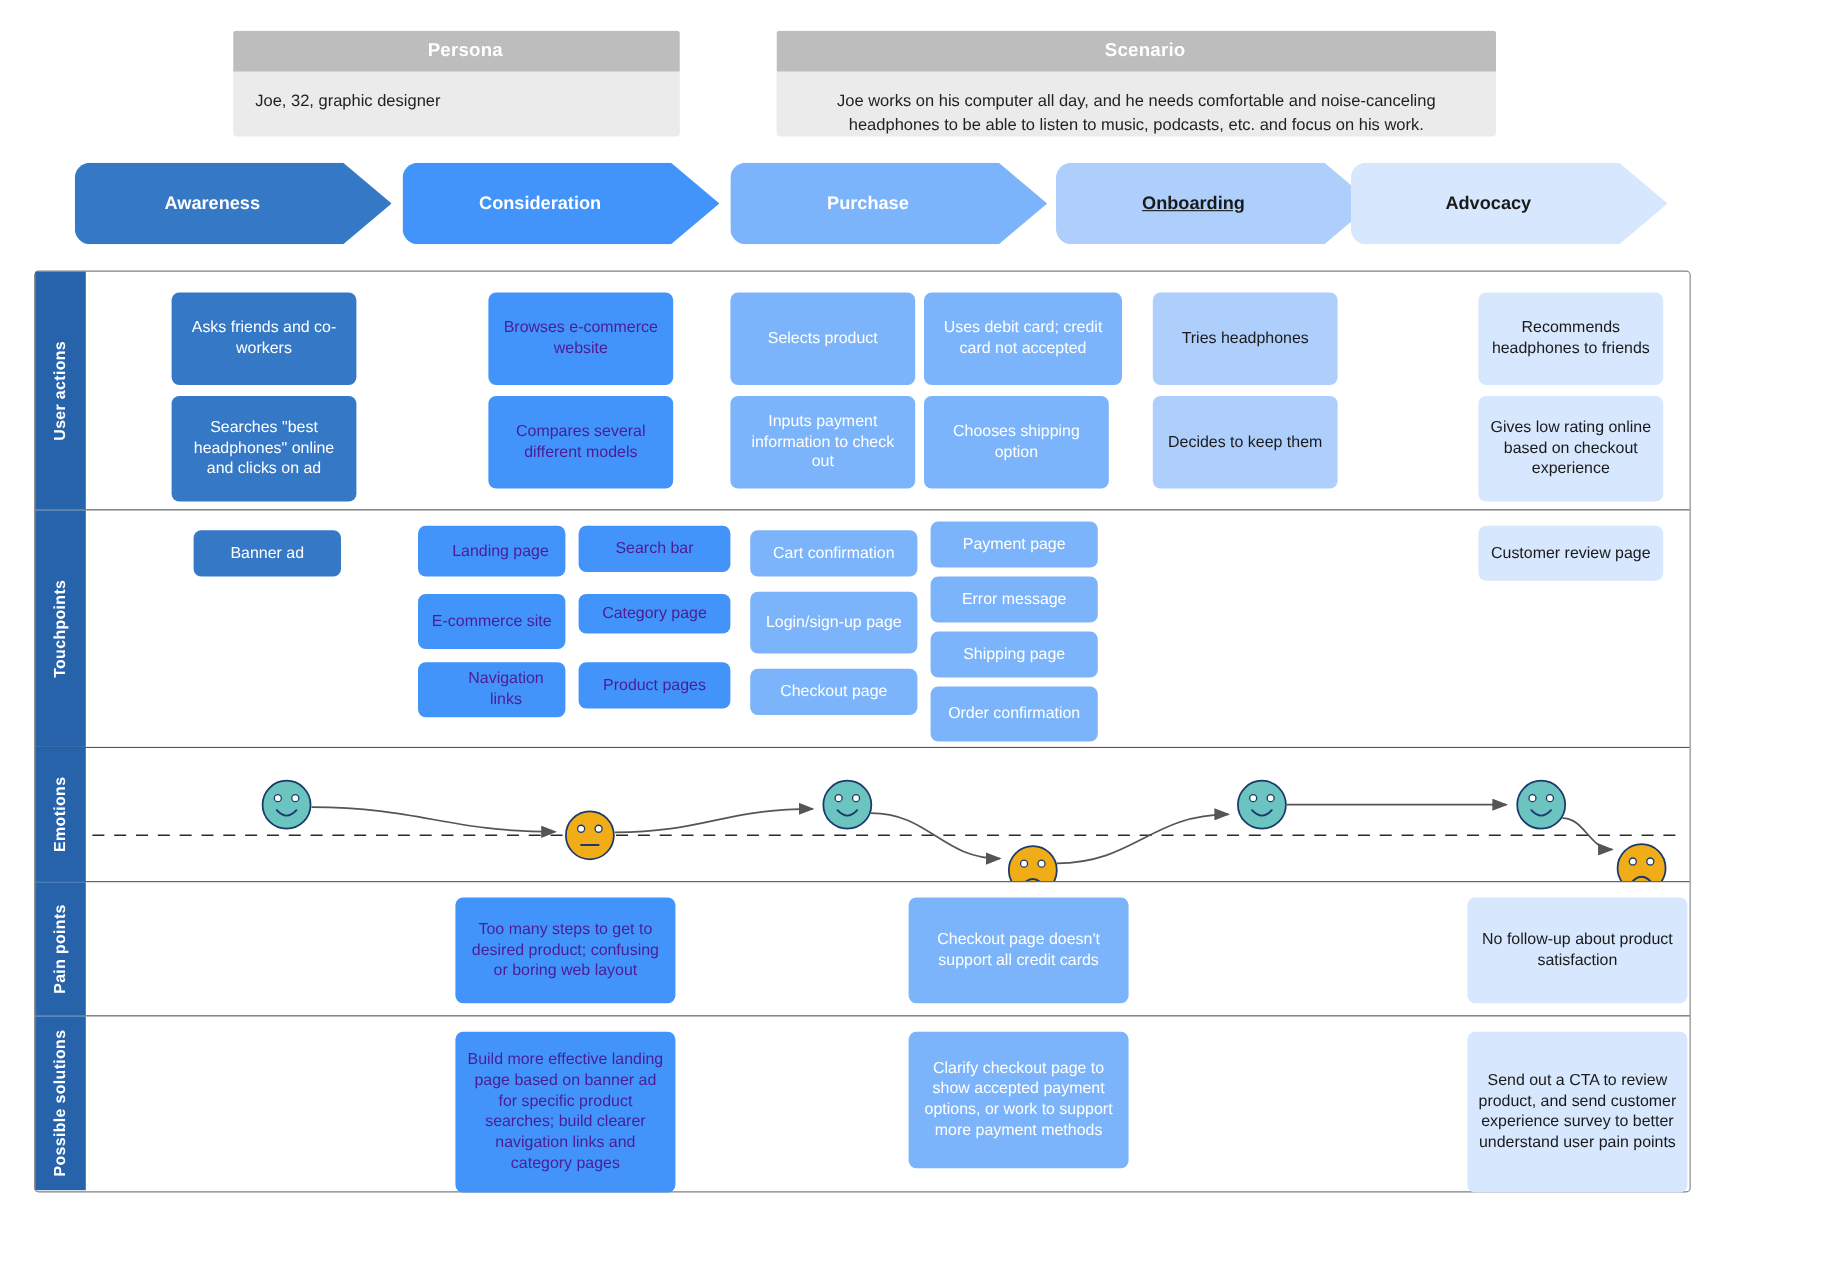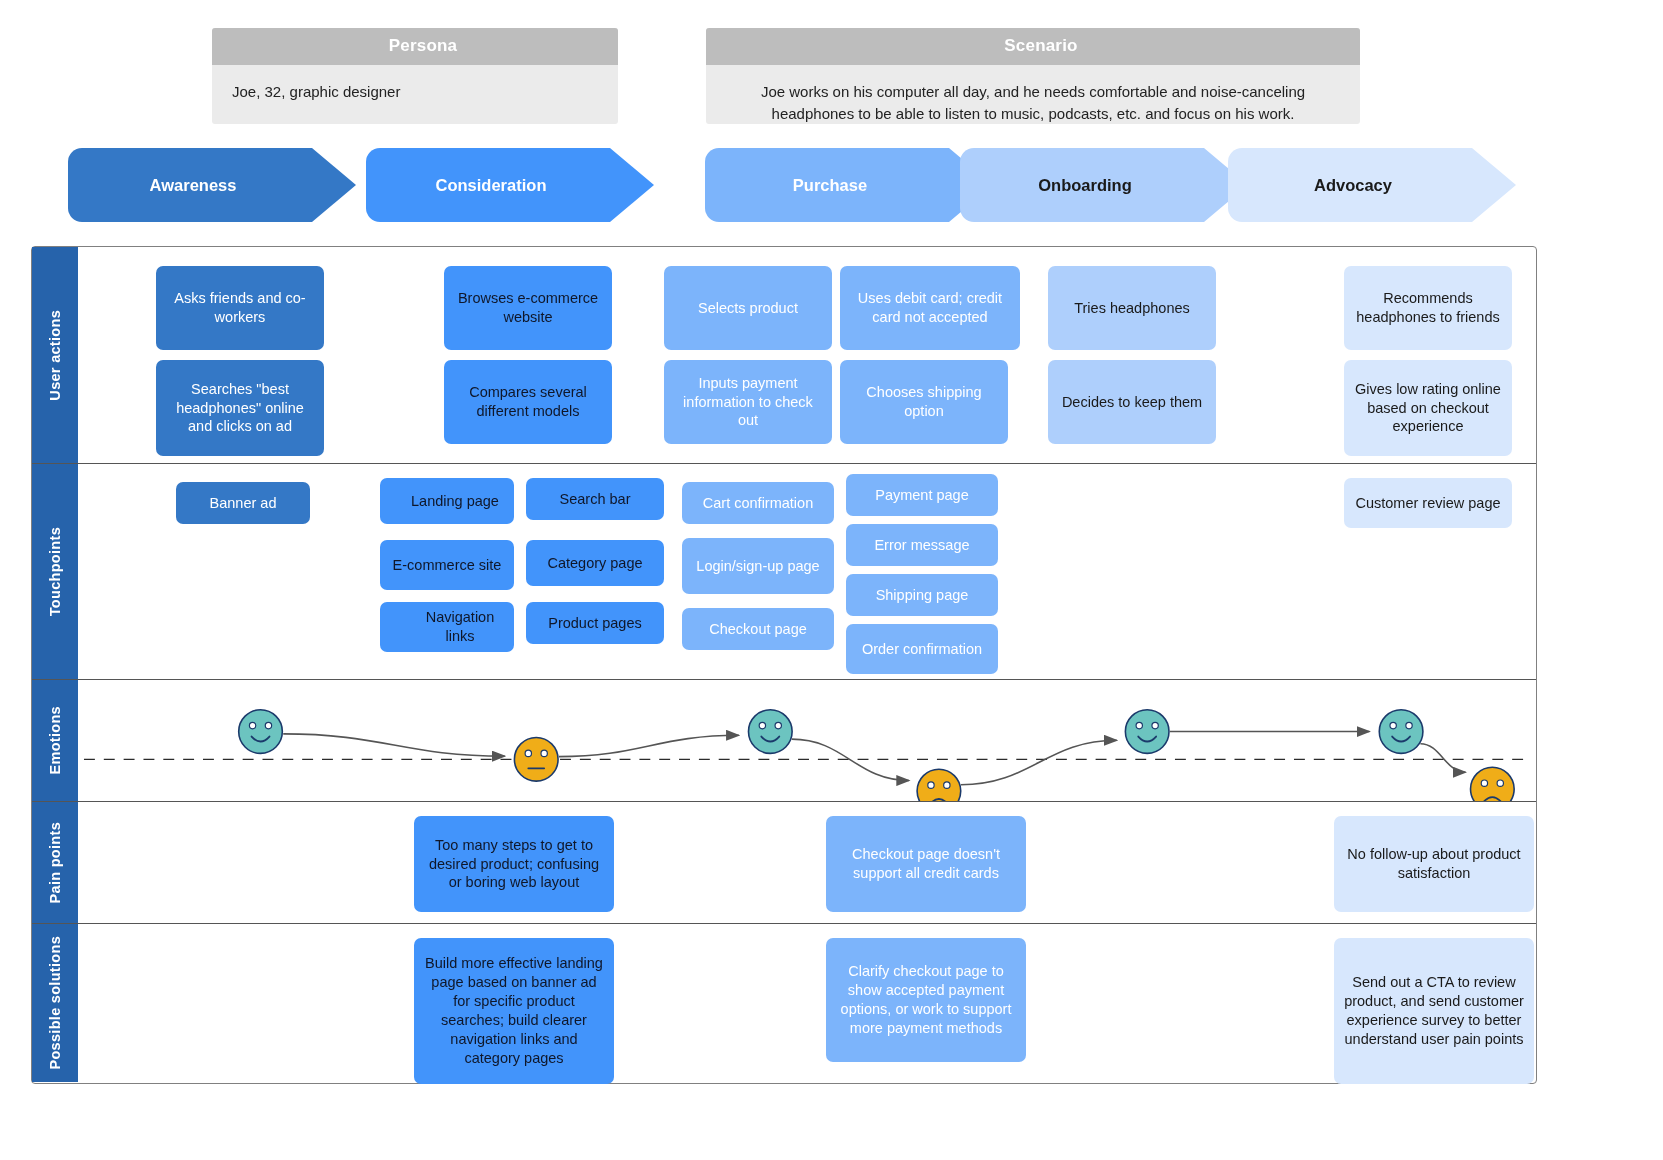--- a/index.html
+++ b/index.html
@@ -121,21 +121,21 @@
     display: flex;
     align-items: center;
     justify-content: center;
     text-align: center;
     box-sizing: border-box;
     font-size: 14.5px;
     line-height: 1.3;
     padding: 4px 8px;
   }
   .c1 { background: #3478c6; color: #ffffff; }
-  .c2 { background: #4294fb; color: #0f172a; }
+  .c2 { background: #4294fb; color: #4c1d95; }
   .c3 { background: #7cb4fb; color: #ffffff; }
   .c4 { background: #aecffc; color: #1a1a1a; }
   .c5 { background: #d7e7fd; color: #1a1a1a; }
 
   
   #emotion-canvas { position: absolute; left: 0; top: 0; width: 100%; height: 100%; }
 </style>
 </head>
 <body>
 
@@ -157,28 +157,28 @@
      </svg>
      <span>Awareness</span>
     </div>
     <div class="chev dark" style="left: 366px; width: 288px;">
       <svg width="288" height="74">
        <path d="M 14,0 L 244,0 L 288,37 L 244,74 L 14,74
              A 14,14 0 0 1 0,60 L 0,14 A 14,14 0 0 1 14,0 Z" fill="#4294fb"></path>
      </svg>
      <span>Consideration</span>
     </div>
-    <div class="chev dark" style="left: 664px; width: 288px; margin-left: 41px;">
+    <div class="chev dark" style="left: 664px; width: 288px;">
       <svg width="288" height="74">
        <path d="M 14,0 L 244,0 L 288,37 L 244,74 L 14,74
              A 14,14 0 0 1 0,60 L 0,14 A 14,14 0 0 1 14,0 Z" fill="#7cb4fb"></path>
      </svg>
      <span>Purchase</span>
     </div>
-    <div class="chev light" style="left: 960px; width: 288px;">
+    <div class="chev light" style="left: 960px; width: 288px; text-decoration: underline;">
       <svg width="288" height="74">
        <path d="M 14,0 L 244,0 L 288,37 L 244,74 L 14,74
              A 14,14 0 0 1 0,60 L 0,14 A 14,14 0 0 1 14,0 Z" fill="#aecffc"></path>
      </svg>
      <span>Onboarding</span>
     </div>
     <div class="chev light" style="left: 1228px; width: 288px;">
       <svg width="288" height="74">
        <path d="M 14,0 L 244,0 L 288,37 L 244,74 L 14,74
              A 14,14 0 0 1 0,60 L 0,14 A 14,14 0 0 1 14,0 Z" fill="#d7e7fd"></path>
@@ -210,21 +210,21 @@
     <div class="row" style="top: 216px; height: 216px;">
       <div class="row-label">
         <span>Touchpoints</span>
       </div>
       <div class="row-body">
         <div class="note c1" style="left: 98px; top: 18px; width: 134px; height: 42px;">Banner ad</div>
         <div class="note c2" style="left: 302px; top: 14px; width: 134px; height: 46px; padding-left: 24px;">Landing page</div>
         <div class="note c2" style="left: 302px; top: 76px; width: 134px; height: 50px;">E-commerce site</div>
         <div class="note c2" style="left: 302px; top: 138px; width: 134px; height: 50px; padding-left: 34px;">Navigation links</div>
         <div class="note c2" style="left: 448px; top: 14px; width: 138px; height: 42px;">Search bar</div>
-        <div class="note c2" style="left: 448px; top: 76px; width: 138px; height: 46px;">Category page</div>
+        <div class="note c2" style="left: 448px; top: 76px; width: 138px; height: 36px;">Category page</div>
         <div class="note c2" style="left: 448px; top: 138px; width: 138px; height: 42px;">Product pages</div>
         <div class="note c3" style="left: 604px; top: 18px; width: 152px; height: 42px;">Cart confirmation</div>
         <div class="note c3" style="left: 604px; top: 74px; width: 152px; height: 56px;">Login/sign-up page</div>
         <div class="note c3" style="left: 604px; top: 144px; width: 152px; height: 42px;">Checkout page</div>
         <div class="note c3" style="left: 768px; top: 10px; width: 152px; height: 42px;">Payment page</div>
         <div class="note c3" style="left: 768px; top: 60px; width: 152px; height: 42px;">Error message</div>
         <div class="note c3" style="left: 768px; top: 110px; width: 152px; height: 42px;">Shipping page</div>
         <div class="note c3" style="left: 768px; top: 160px; width: 152px; height: 50px;">Order confirmation</div>
         <div class="note c5" style="left: 1266px; top: 14px; width: 168px; height: 50px;">Customer review page</div>
       </div>

